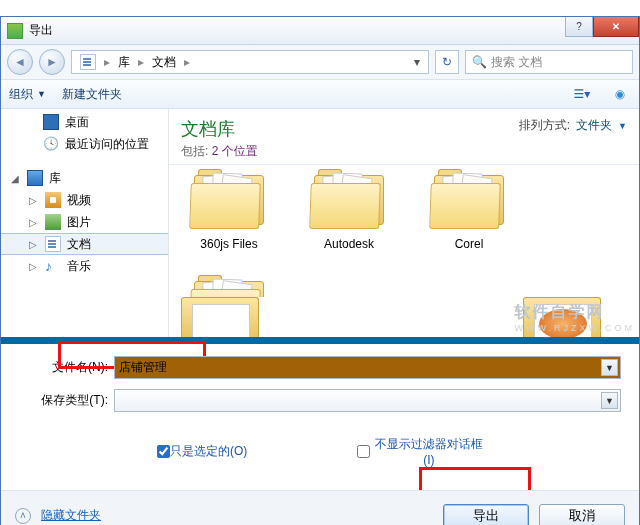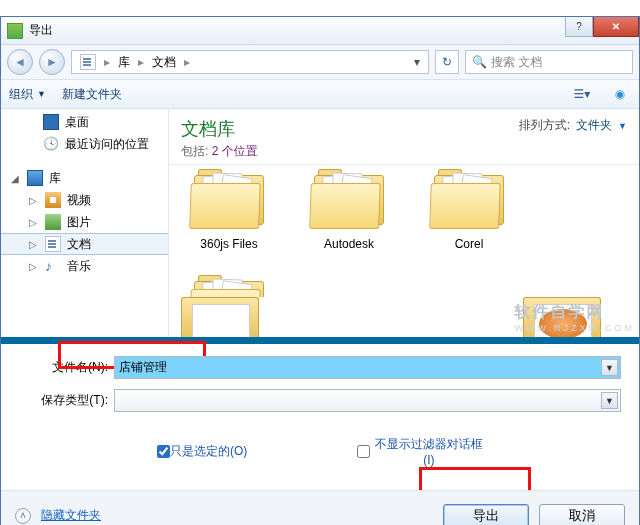--- a/index.html
+++ b/index.html
@@ -65,21 +65,21 @@
   .thumb { width:78px; height:40px; background:linear-gradient(#fbe6a4,#e9c563); border:1px solid #caa23a; border-radius:3px 3px 0 0; border-bottom:none; position:relative; overflow:hidden; }
   .thumb .pv { position:absolute; left:10px; top:6px; width:58px; height:40px; background:#fff; border:1px solid #ccc; }
   .thumb .pv.orange::after{content:"";position:absolute;inset:4px;border-radius:50%;background:radial-gradient(#f7b26a,#d5691a);}
   .watermark { position:absolute; right:4px; bottom:4px; color:#bec6cf; font-size:16px; letter-spacing:2px; font-weight:bold; pointer-events:none; }
   .watermark small{display:block;font-size:9px;letter-spacing:3px;color:#cdd4db;font-weight:normal;}
   
   .formarea { padding: 12px 18px 8px; border-top:7px solid #0369a1; }
   .form-row { display:flex; align-items:center; margin-bottom:10px; }
   .form-label { width:95px; text-align:right; padding-right:6px; color:#000; }
   .form-field { flex:1; }
-  .combo { width:100%; height:23px; border:1px solid #aeb9c6; background:#7dd3fc; display:flex; align-items:center; padding:0 4px; position:relative; }
+  .combo { width:100%; height:23px; border:1px solid #aeb9c6; background:#a16207; display:flex; align-items:center; padding:0 4px; position:relative; }
   .combo .dd { position:absolute; right:2px; top:2px; width:17px; height:17px; background:linear-gradient(#f4f7fb,#d9e3ee); border:1px solid #aeb9c6; display:flex; align-items:center; justify-content:center; font-size:9px; color:#333;}
   .hl-red { position:absolute; border:3px solid #e11; pointer-events:none; }
   .hl-fn { left:57px; top:324px; width:148px; height:28px; }
   .hl-bt { left:418px; top:450px; width:112px; height:42px; }
   .opts { display:flex; gap:110px; padding:14px 0 6px 138px; color:#1a56ad; }
   .opt { display:flex; align-items:center; }
   .opt input { accent-color:#2a6fc7; }
   .footer { position:absolute; left:0; right:0; bottom:0; height:50px; background:#f1f4f8; border-top:1px solid #dfe5ec; display:flex; align-items:center; padding:0 14px; gap:10px; }
   .footer .linkish { color:#1360c2; display:flex; align-items:center; gap:6px; }
   .footer .arrow-up { width:16px;height:16px;border:1px solid #8fa7c4;border-radius:50%;display:flex;align-items:center;justify-content:center;color:#5d7ca3;font-size:10px;}

